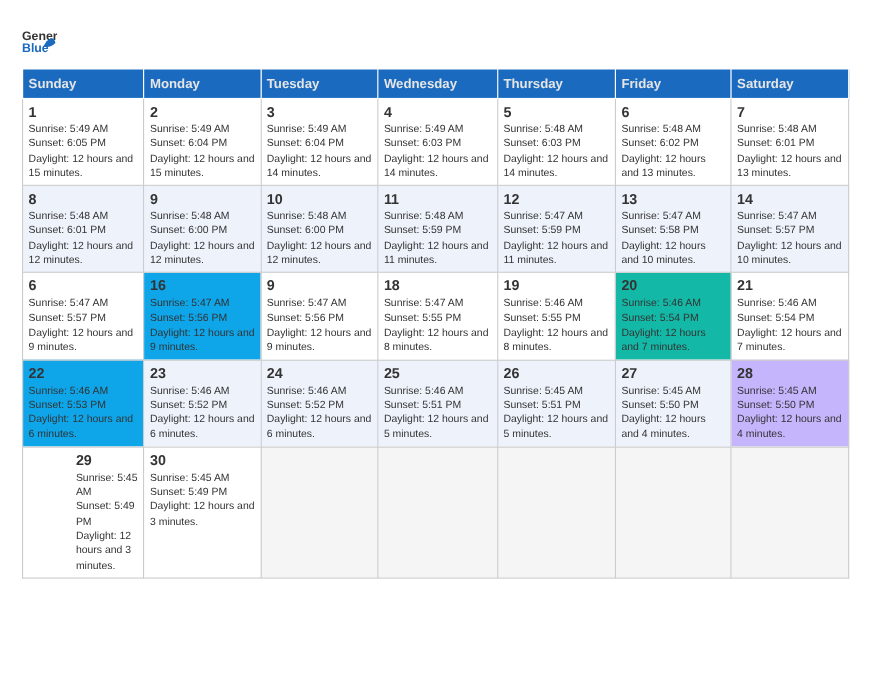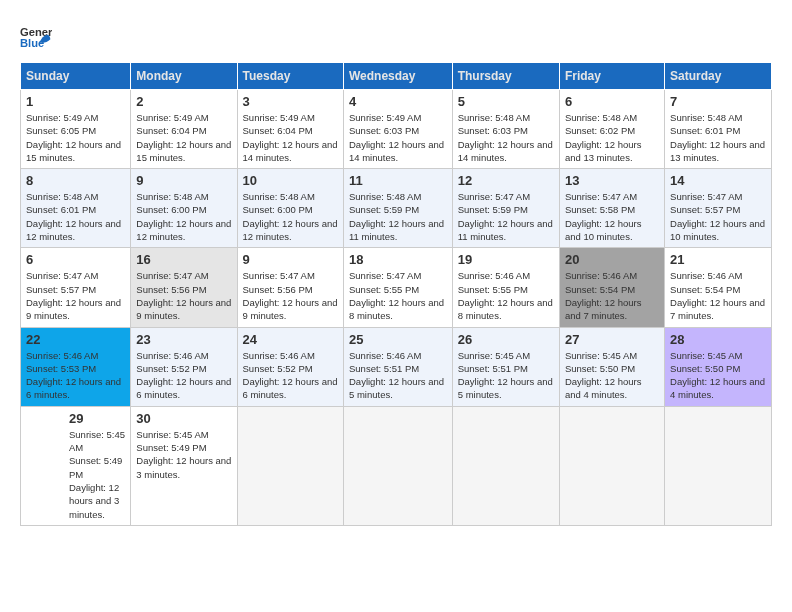--- a/index.html
+++ b/index.html
@@ -172,37 +172,37 @@
         <td style="background: rgb(238, 243, 251);">
           <span class="day-num">14</span>
           <div class="day-info">Sunrise: 5:47 AM<br>Sunset: 5:57 PM<br>Daylight: 12 hours and 10 minutes.</div>
         </td>
       </tr>
       <tr class="week-row">
         <td style="background: rgb(255, 255, 255);">
           <span class="day-num">6</span>
           <div class="day-info">Sunrise: 5:47 AM<br>Sunset: 5:57 PM<br>Daylight: 12 hours and 9 minutes.</div>
         </td>
-        <td style="background: #e5e5e5;">
+        <td style="background: #0ea5e9;">
           <span class="day-num">16</span>
           <div class="day-info">Sunrise: 5:47 AM<br>Sunset: 5:56 PM<br>Daylight: 12 hours and 9 minutes.</div>
         </td>
         <td style="background: rgb(255, 255, 255);">
           <span class="day-num">9</span>
           <div class="day-info">Sunrise: 5:47 AM<br>Sunset: 5:56 PM<br>Daylight: 12 hours and 9 minutes.</div>
         </td>
         <td style="background: rgb(255, 255, 255); margin-top: 30px;">
           <span class="day-num">18</span>
           <div class="day-info">Sunrise: 5:47 AM<br>Sunset: 5:55 PM<br>Daylight: 12 hours and 8 minutes.</div>
         </td>
         <td style="background: rgb(255, 255, 255);">
           <span class="day-num">19</span>
           <div class="day-info">Sunrise: 5:46 AM<br>Sunset: 5:55 PM<br>Daylight: 12 hours and 8 minutes.</div>
         </td>
-        <td style="background: #a3a3a3;">
+        <td style="background: #14b8a6;">
           <span class="day-num">20</span>
           <div class="day-info">Sunrise: 5:46 AM<br>Sunset: 5:54 PM<br>Daylight: 12 hours and 7 minutes.</div>
         </td>
         <td style="background: rgb(255, 255, 255);">
           <span class="day-num">21</span>
           <div class="day-info">Sunrise: 5:46 AM<br>Sunset: 5:54 PM<br>Daylight: 12 hours and 7 minutes.</div>
         </td>
       </tr>
       <tr class="week-row">
         <td style="background: #0ea5e9;">

